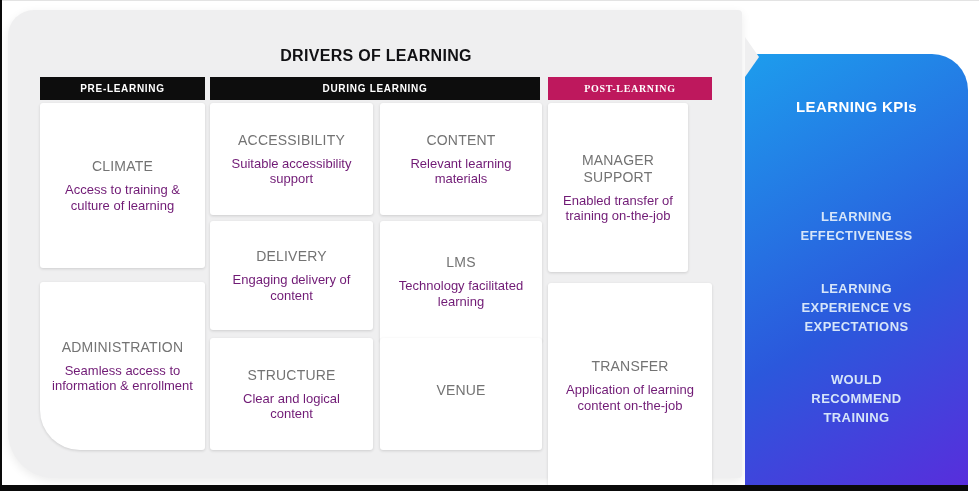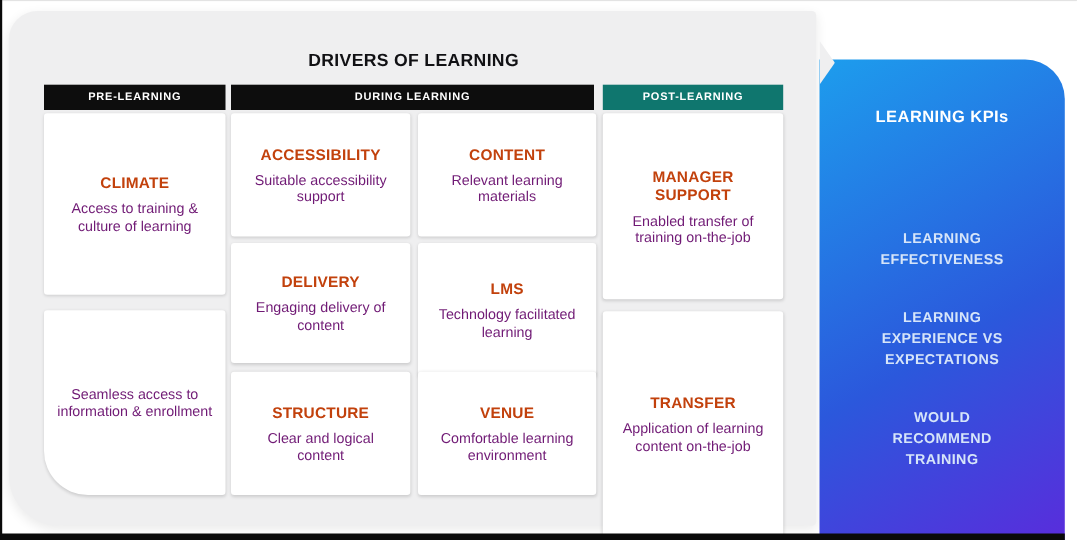--- a/index.html
+++ b/index.html
@@ -23,33 +23,33 @@
               display:flex;align-items:center;justify-content:center;
               font-size:10px;font-weight:bold;letter-spacing:.7px;}
   .hdr-pre{left:40px;width:165px;}
   .hdr-during{left:210px;width:330px;}
   .hdr-post{left:548px;width:164px;}
 
   .card{position:absolute;background:#ffffff;border-radius:3px;
         box-shadow:0 1px 3px rgba(0,0,0,.14);
         display:flex;flex-direction:column;align-items:center;justify-content:center;
         text-align:center;padding:8px 10px;box-sizing:border-box;}
-  .card-title{font-size:14px;font-weight:bold;letter-spacing:.2px;color:#c2410c;
+  .card-title{font-size:14px;font-weight:normal;letter-spacing:.2px;color:#737373;
               line-height:17px;white-space:pre-line;margin-bottom:7px;}
   .card-desc{font-size:13px;color:#701a75;line-height:15.5px;white-space:pre-line;}
 
   .c-climate   {left:40px; top:103px;width:165px;height:165px;}
   .c-admin     {left:40px; top:282px;width:165px;height:168px;border-radius:3px 3px 3px 40px;}
   .c-access    {left:210px;top:103px;width:163px;height:112px;}
   .c-content   {left:380px;top:103px;width:162px;height:112px;}
   .c-delivery  {left:210px;top:221px;width:163px;height:109px;}
   .c-lms       {left:380px;top:221px;width:162px;height:121px;}
   .c-structure {left:210px;top:338px;width:163px;height:112px;}
   .c-venue     {left:380px;top:338px;width:162px;height:112px;}
-  .c-manager   {left:548px;top:103px;width:164px;height:169px;}
+  .c-manager   {left:548px;top:103px;width:140px;height:169px;}
   .c-transfer  {left:548px;top:283px;width:164px;height:205px;}
 
   
   .kpi-panel{position:absolute;left:745px;top:10px;width:223px;height:468px;
              border-radius:0 36px 0 0;
              background:linear-gradient(150deg,#1d9ded 0%,#2b58dc 55%,#5f27dc 100%);}
   .kpi-notch{position:absolute;left:745px;top:37px;width:14px;height:40px;background:#efeff0;
              -webkit-clip-path:polygon(0 0,100% 50%,0 100%);clip-path:polygon(0 0,100% 50%,0 100%);}
   .kpi-title{position:absolute;left:0;top:43px;width:100%;text-align:center;
              color:#ffffff;font-size:15px;font-weight:bold;letter-spacing:.4px;line-height:19px;}
@@ -62,28 +62,29 @@
 <body>
 
 <div class="canvas">
 
   <div class="board" style="background: rgb(239, 239, 240);"></div>
 
   <div class="main-title">DRIVERS OF LEARNING</div>
 
   <div class="col-header hdr-pre" style="background: rgb(13, 13, 13);">PRE-LEARNING</div>
   <div class="col-header hdr-during" style="background: rgb(13, 13, 13);">DURING LEARNING</div>
-  <div class="col-header hdr-post" style="background: #0f766e;">POST-LEARNING</div>
+  <div class="col-header hdr-post" style="background: #be185d; font-family: Liberation Serif, serif;">POST-LEARNING</div>
 
   <div class="card c-climate">
     <div class="card-title">CLIMATE</div>
     <div class="card-desc">Access to training &amp;
 culture of learning</div>
   </div>
   <div class="card c-admin">
+    <div class="card-title">ADMINISTRATION</div>
     <div class="card-desc">Seamless access to
 information &amp; enrollment</div>
   </div>
 
   <div class="card c-access">
     <div class="card-title">ACCESSIBILITY</div>
     <div class="card-desc">Suitable accessibility
 support</div>
   </div>
   <div class="card c-content">
@@ -101,22 +102,20 @@
     <div class="card-desc">Technology facilitated
 learning</div>
   </div>
   <div class="card c-structure">
     <div class="card-title">STRUCTURE</div>
     <div class="card-desc">Clear and logical
 content</div>
   </div>
   <div class="card c-venue">
     <div class="card-title">VENUE</div>
-    <div class="card-desc">Comfortable learning
-environment</div>
   </div>
 
   <div class="card c-manager">
     <div class="card-title">MANAGER
 SUPPORT</div>
     <div class="card-desc">Enabled transfer of
 training on-the-job</div>
   </div>
   <div class="card c-transfer">
     <div class="card-title">TRANSFER</div>

